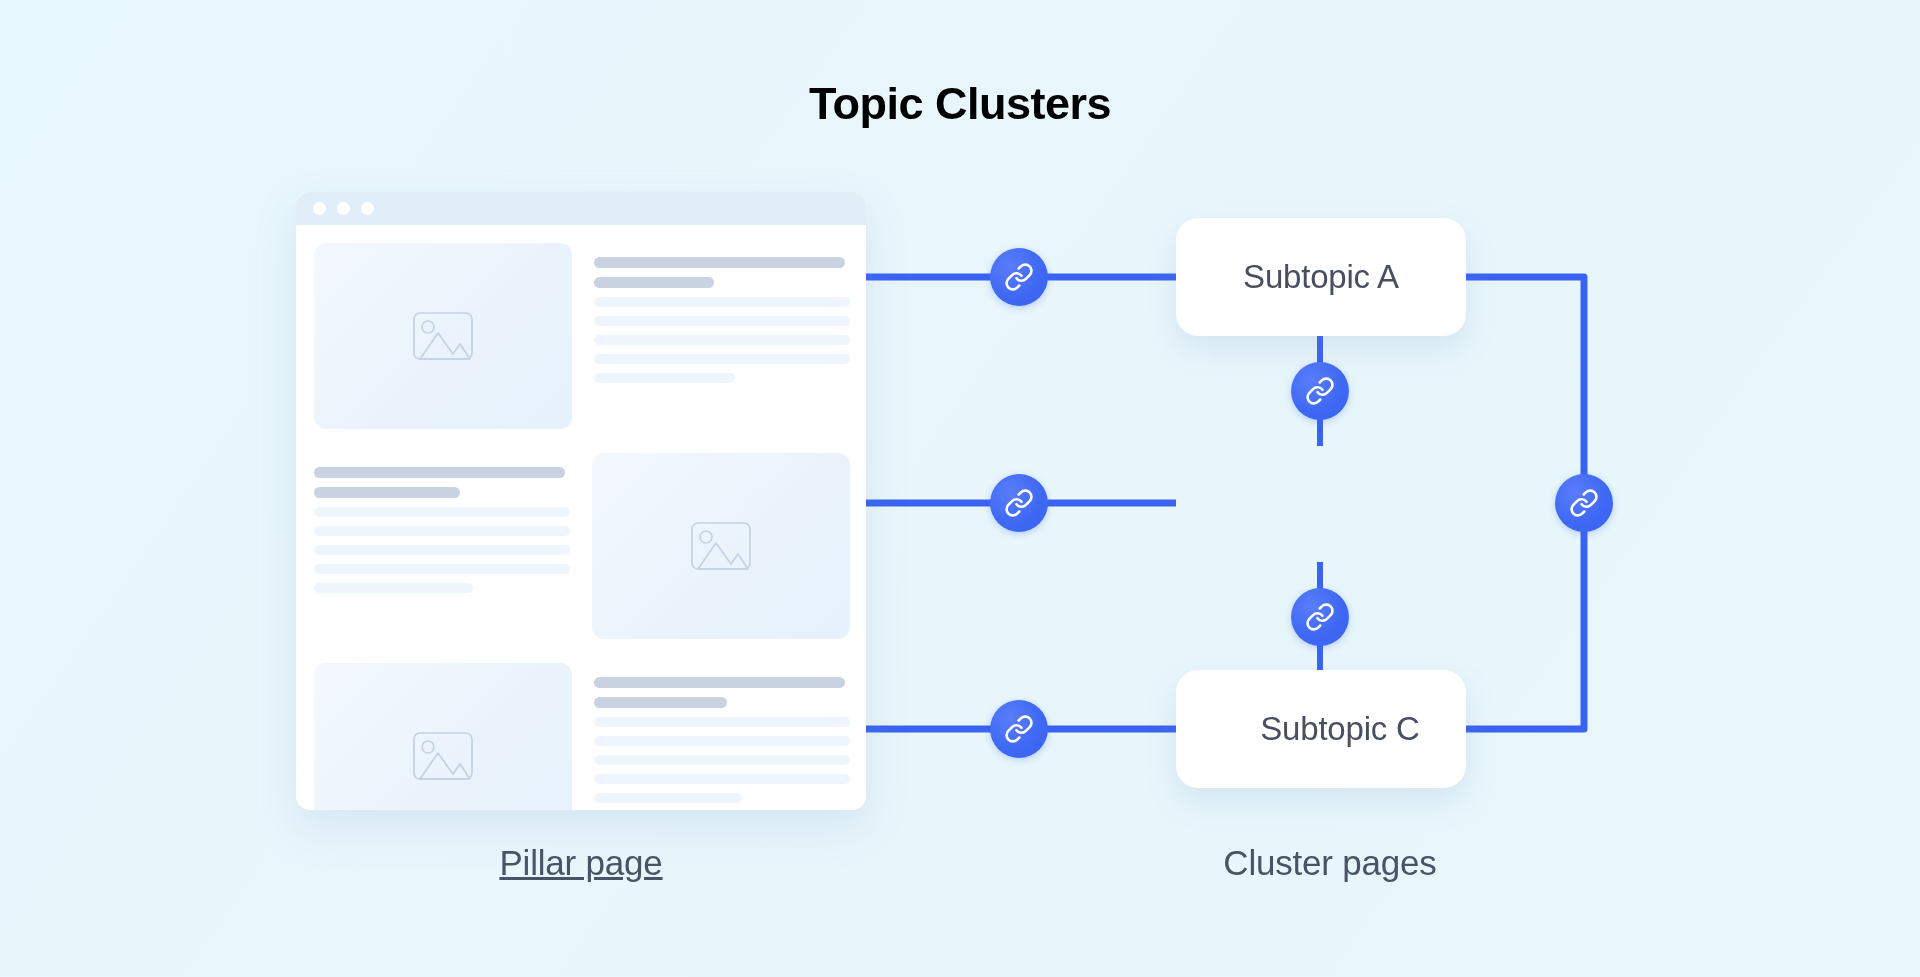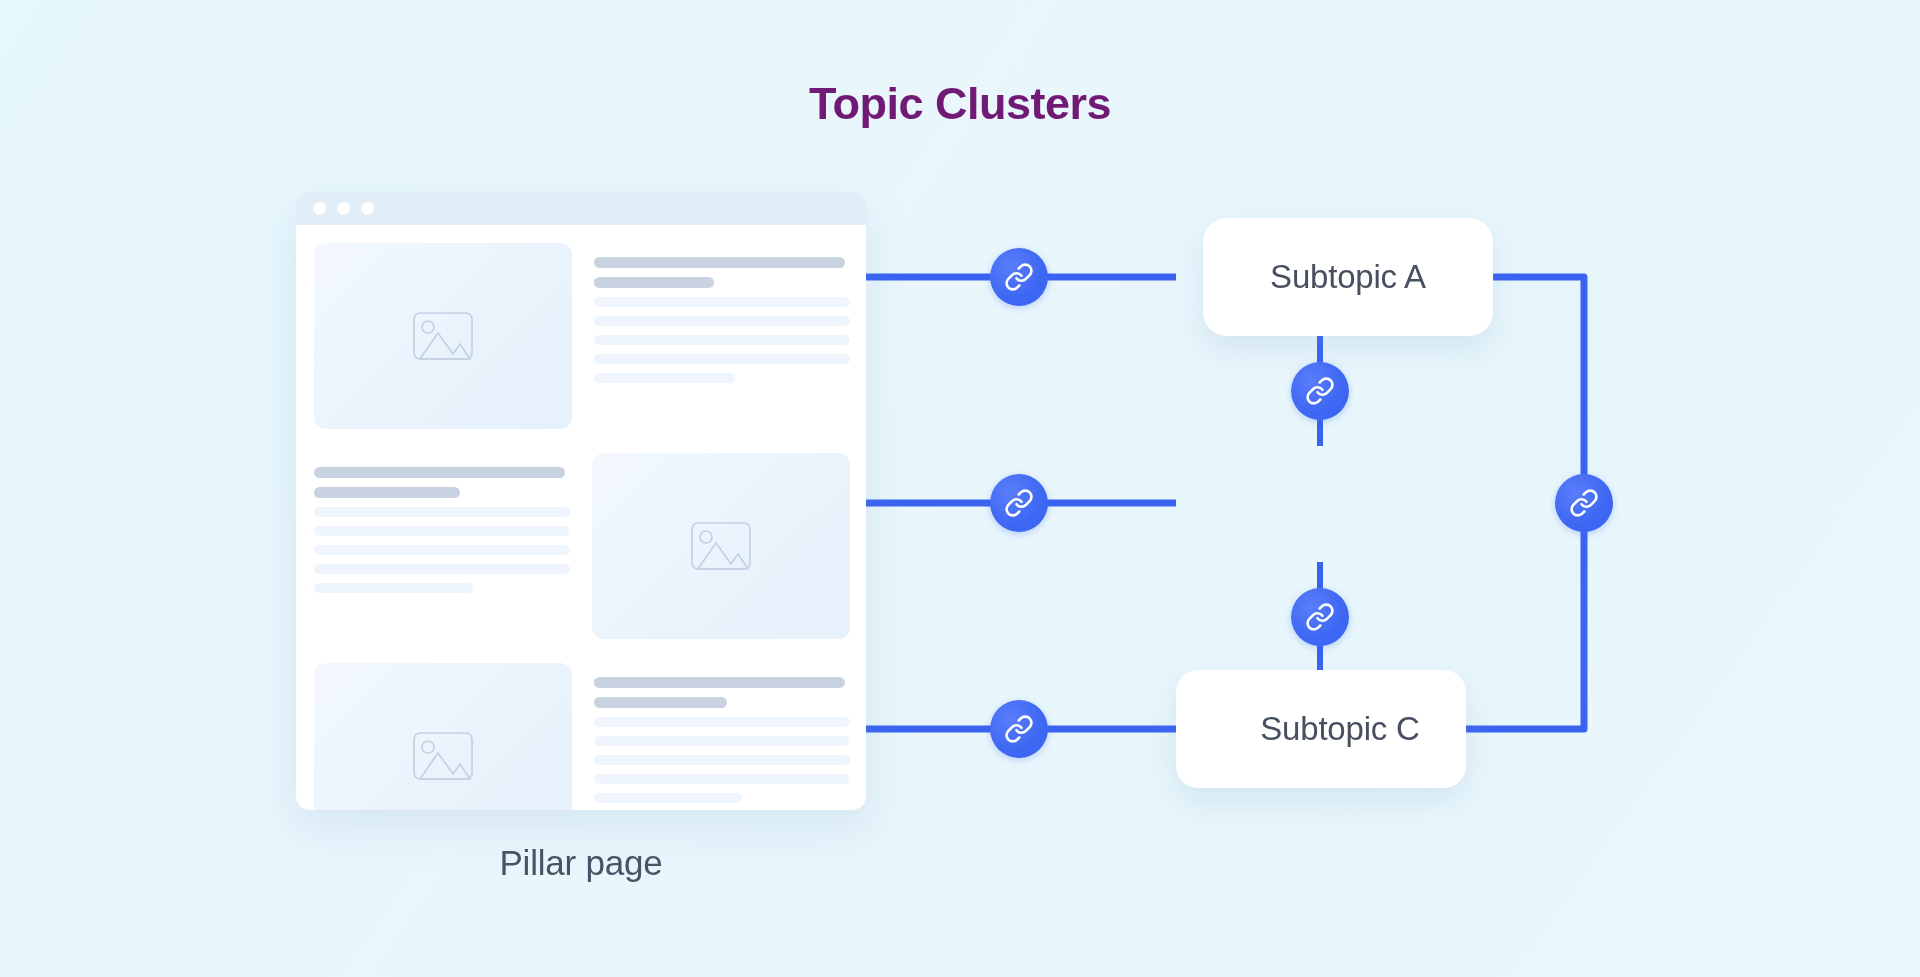--- a/index.html
+++ b/index.html
@@ -14,21 +14,21 @@
   }
 
   
   #page-title {
     position: absolute;
     top: 78px; left: 0; width: 100%;
     text-align: center;
     font-size: 45px;
     font-weight: bold;
     letter-spacing: -0.5px;
-    color: #701a75;
+    color: #000000;
   }
 
   
   #stage {
     position: absolute;
     top: 0; left: 0;
     width: 1920px; height: 977px;
   }
 
   
@@ -128,21 +128,21 @@
   }
 
   
   .caption {
     position: absolute;
     font-size: 35px;
     color: #4a5365;
     letter-spacing: -0.2px;
     text-align: center;
   }
-  #caption-pillar { left: 296px; top: 843px; width: 570px; }
+  #caption-pillar { left: 296px; top: 843px; width: 570px; text-decoration: underline; }
   #caption-cluster { left: 1030px; top: 843px; width: 600px; }
 </style>
 </head>
 <body>
 
 <div id="stage">
 
   <div id="page-title">Topic Clusters</div>
 
   <svg id="connectors" viewBox="0 0 1920 977" width="1920" height="977" aria-hidden="true">
@@ -227,21 +227,21 @@
           <div class="bar body" style="width:100%"></div>
           <div class="bar body" style="width:100%"></div>
           <div class="bar body" style="width:100%"></div>
           <div class="bar body" style="width:58%"></div>
         </div>
       </div>
 
     </div>
   </div>
 
-  <div class="subtopic-card" style="left:1203px; top:218px;border-radius:24px;">
+  <div class="subtopic-card" style="left:1176px; top:218px;">
     <span>Subtopic A</span>
   </div>
   <div class="subtopic-card" style="left:1176px; top:670px;padding-left:38px;">
     <span>Subtopic C</span>
   </div>
 
   <div class="link-badge" style="left:990px; top:248px;">
     <svg width="30" height="30" viewBox="0 0 24 24" fill="none" stroke="#ffffff" stroke-width="2.1" stroke-linecap="round" stroke-linejoin="round">
       <path d="M10 13a5 5 0 0 0 7.54.54l3-3a5 5 0 0 0-7.07-7.07l-1.72 1.71"></path>
       <path d="M14 11a5 5 0 0 0-7.54-.54l-3 3a5 5 0 0 0 7.07 7.07l1.71-1.71"></path>
@@ -277,14 +277,15 @@
   </div>
 
   <div class="link-badge" style="left:1555px; top:474px;">
     <svg width="30" height="30" viewBox="0 0 24 24" fill="none" stroke="#ffffff" stroke-width="2.1" stroke-linecap="round" stroke-linejoin="round">
       <path d="M10 13a5 5 0 0 0 7.54.54l3-3a5 5 0 0 0-7.07-7.07l-1.72 1.71"></path>
       <path d="M14 11a5 5 0 0 0-7.54-.54l-3 3a5 5 0 0 0 7.07 7.07l1.71-1.71"></path>
     </svg>
   </div>
 
   <div class="caption" id="caption-pillar">Pillar page</div>
+  <div class="caption" id="caption-cluster">Cluster pages</div>
 
 </div>
 
 </body></html>

